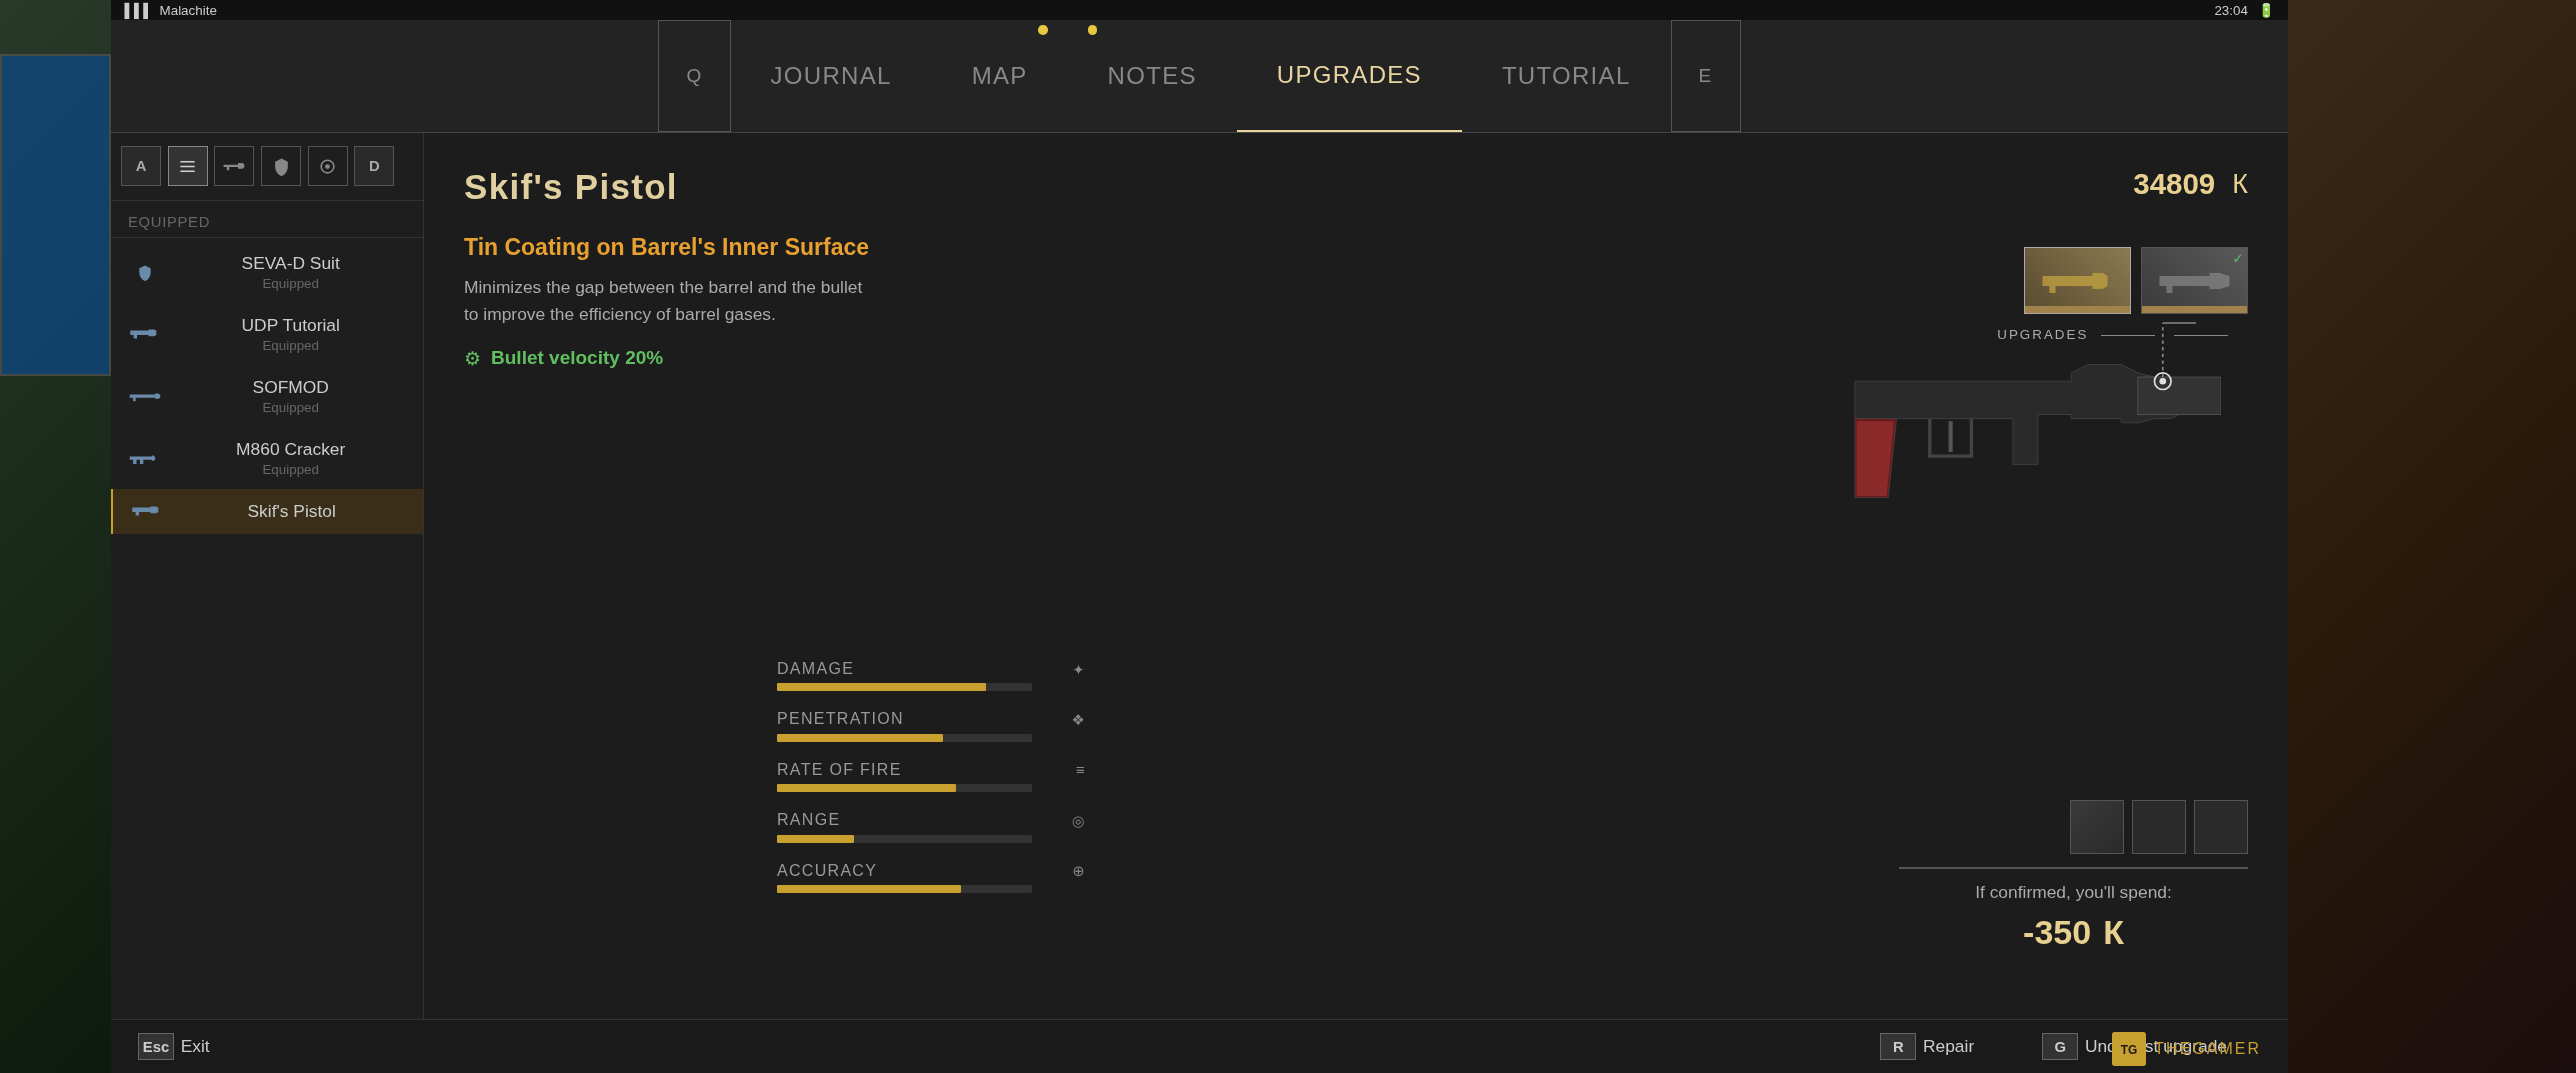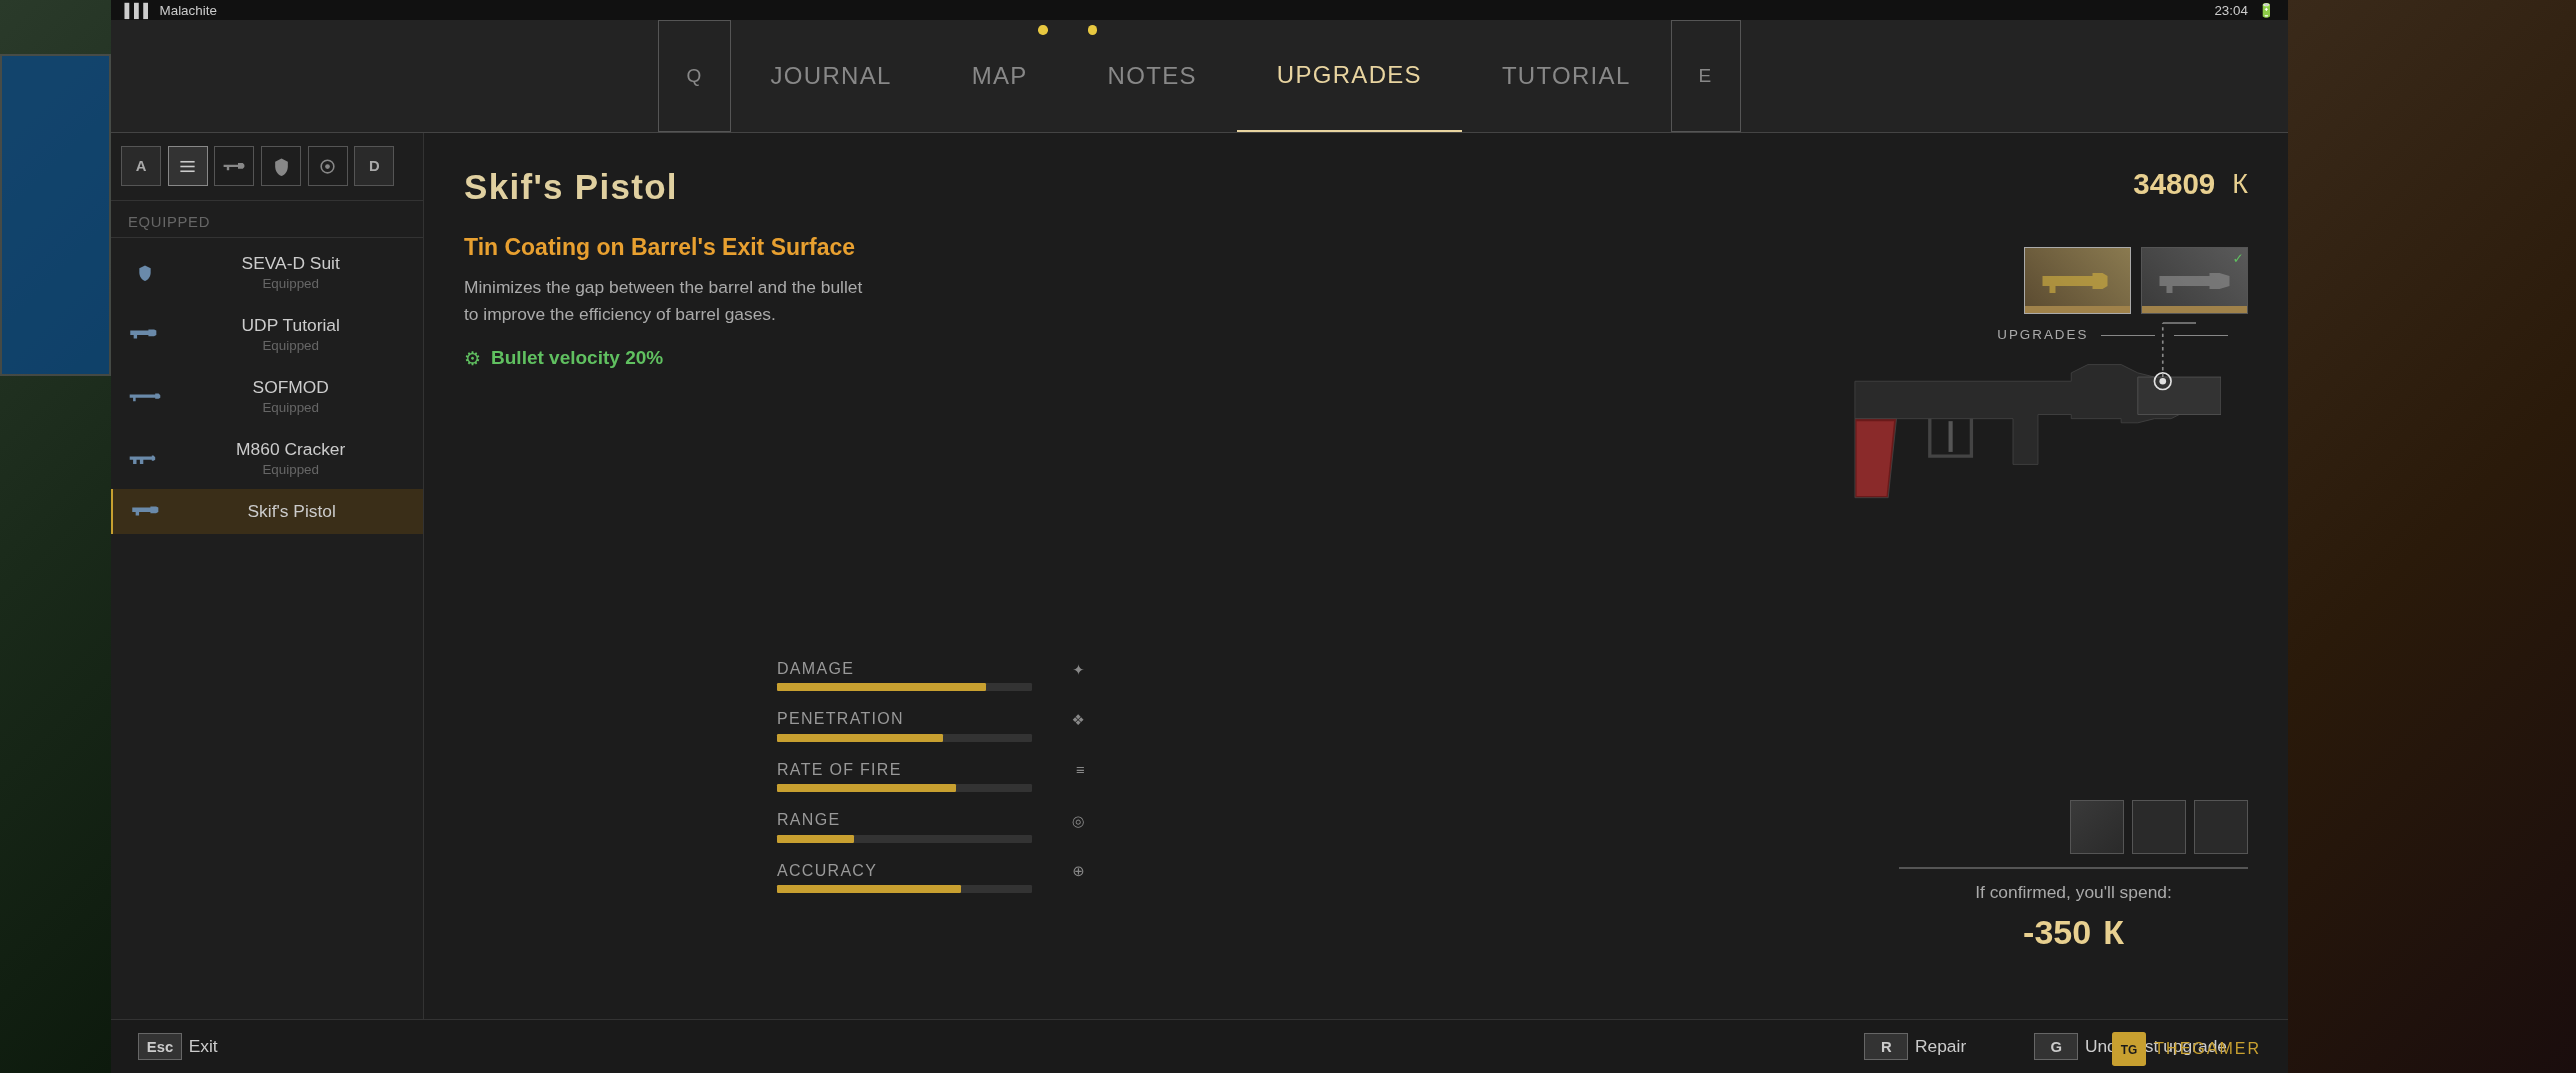--- a/index.html
+++ b/index.html
@@ -465,21 +465,21 @@
       gap: 6.7px;
       margin-right: 34px;
       cursor: pointer;
     }
 
     .key-label {
       background: #333;
       border: 1.3px solid #666;
       color: #ccc;
       font-size: 14.8px;
-      width: 44px;
+      width: 36px;
       height: 27px;
       display: flex;
       align-items: center;
       justify-content: center;
       font-weight: bold;
     }
 
     .btn-text {
       color: #ccc;
       font-size: 17.4px;
@@ -654,21 +654,21 @@
 
   <div class="content-area" style="position:absolute; top:133px; left:313px; right:0; bottom:54px;">
 
     <div class="weapon-title">Skif's Pistol</div>
 
     <div class="currency-display">
       <span class="currency-amount">34809</span>
       <span class="currency-icon">К</span>
     </div>
 
-    <div class="upgrade-name">Tin Coating on Barrel's Exit Surface</div>
+    <div class="upgrade-name">Tin Coating on Barrel's Inner Surface</div>
     <div class="upgrade-desc">Minimizes the gap between the barrel and the bullet to improve the efficiency of barrel gases.</div>
 
     <div class="upgrade-effect">
       <span class="effect-icon">⚙</span>
       <span class="effect-text">Bullet velocity 20%</span>
     </div>
 
     <div class="weapon-image-area">
 
       <div class="upgrade-thumbnails">

